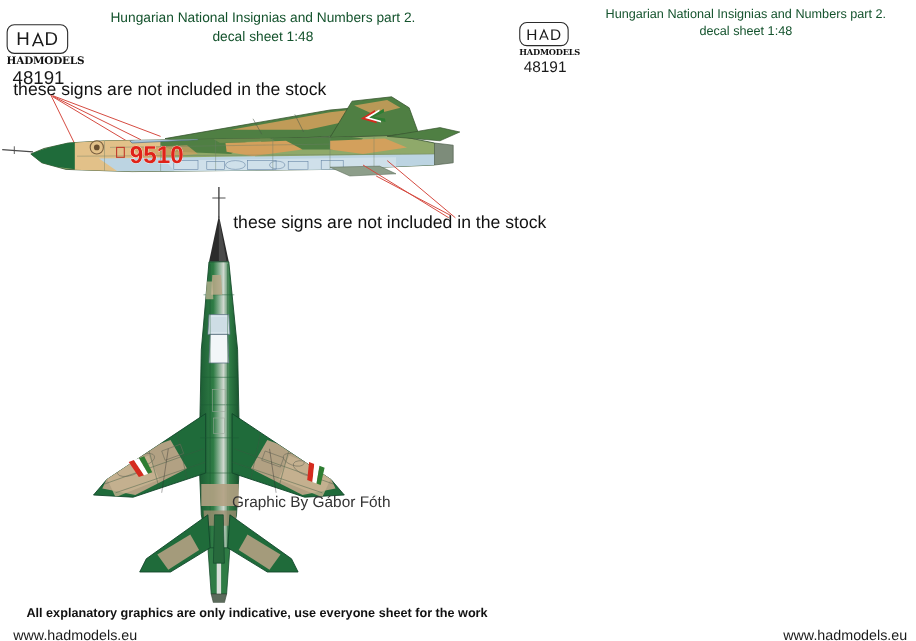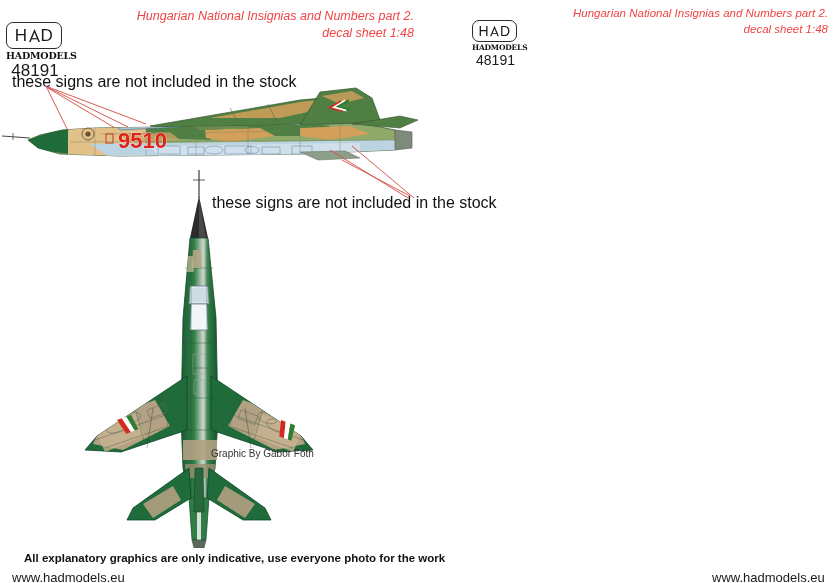--- a/index.html
+++ b/index.html
@@ -56,24 +56,23 @@
     letter-spacing: -0.2px;
   }
   .logo-code {
     font-family: "Liberation Sans", sans-serif;
     color: #1a1a1a;
     text-align: center;
     letter-spacing: 0px;
   }
   .title-text {
     position: absolute;
-    text-align: right;
+    text-align: center;
     line-height: 1.35;
-    color: #ef4444;
-    font-style: italic;
+    color: #14532d;
   }
 
   
   #header-left .logo-box { width: 56px; height: 27px; }
   #header-left .logo-text { font-size: 17px; }
   #header-left .logo-sub { font-size: 9.5px; width: 56px; margin-top: 1px; }
   #header-left .logo-code { font-size: 17px; width: 58px; margin-top: 0px; }
   #header-left .title-text { font-size: 12.5px; }
 
   
@@ -371,21 +370,21 @@
       <line x1="78" y1="240" x2="72" y2="280"></line>
       <line x1="170" y1="240" x2="176" y2="280"></line>
     </g>
 
     <g stroke="#9aa89a" stroke-width="0.5" fill="none">
       <rect x="118" y="186" width="12" height="20"></rect>
       <rect x="119" y="212" width="10" height="14"></rect>
     </g>
   </svg>
 
-  <div class="annotation" style="left:211px; top:448px; font-size:10px; color:#333;">Graphic By Gábor Fóth</div>
-
-  <div class="footer-note" style="left:24px; top:552px;">All explanatory graphics are only indicative, use everyone photo for the work</div>
+  <div class="annotation" style="left:211px; top:448px; font-size:14px; color:#333;">Graphic By Gábor Fóth</div>
+
+  <div class="footer-note" style="left:24px; top:552px;">All explanatory graphics are only indicative, use everyone sheet for the work</div>
 
   <div class="url" style="left:12px; top:570px;">www.hadmodels.eu</div>
 
   <div class="url" style="left:712px; top:570px;">www.hadmodels.eu</div>
 
 </div>
 
 </body></html>

